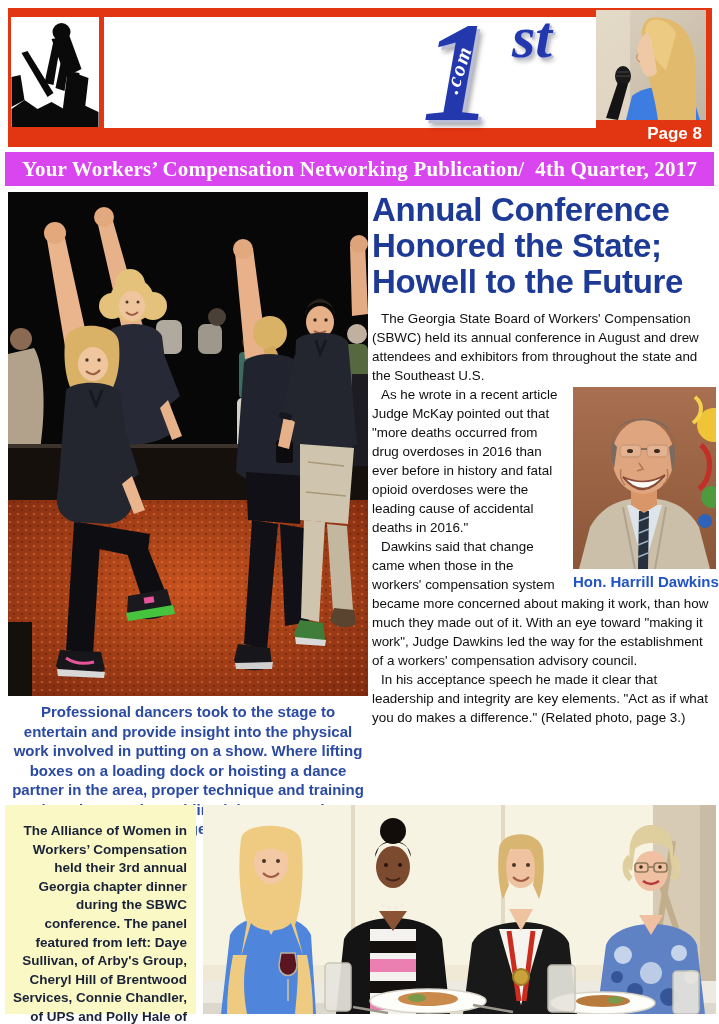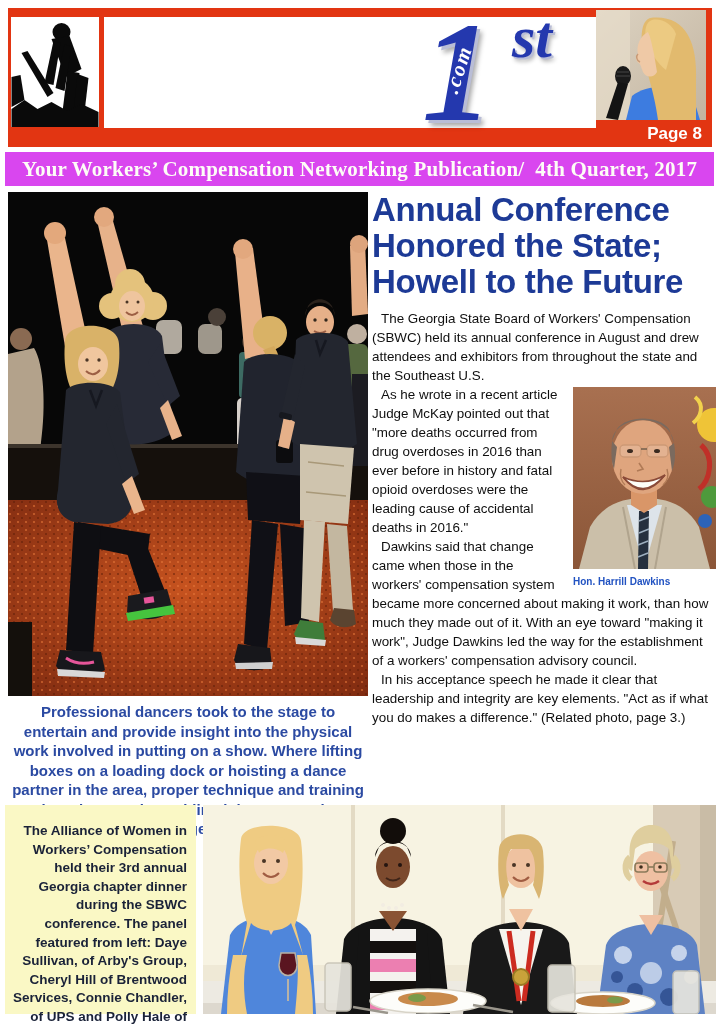--- a/index.html
+++ b/index.html
@@ -77,21 +77,21 @@
   .headline {
     font-family:Liberation Sans, sans-serif; font-weight:bold;
     font-size:33px; line-height:36px; color:#1d3a96; letter-spacing:-0.3px;
   }
   .headline span { display:block; }
   .body-copy { margin-top:9px; font-size:13.4px; line-height:19px; color:#0f0f0f; }
   .body-copy p { text-indent:9px; }
   .dawkins-fig { float:right; width:147px; margin:2px 0 2px 8px; }
   .dawkins-fig svg { display:block; width:143px; height:182px; margin-left:4px; }
   .dawkins-caption {
-    margin-top:3px; color:#2253c2; font-weight:bold; font-size:10px;
+    margin-top:3px; color:#2253c2; font-weight:bold; font-size:15px;
     text-align:left; padding-left:4px; white-space:nowrap;
   }
   
   .alliance-box {
     position:absolute; left:5px; top:805px; width:191px; height:209px;
     background:#faf8c5; padding:17px 9px 6px 6px; text-align:right;
   }
   .alliance-box .cap {
     color:#1a2238; font-weight:bold; font-size:13.5px; line-height:18.6px;
   }

